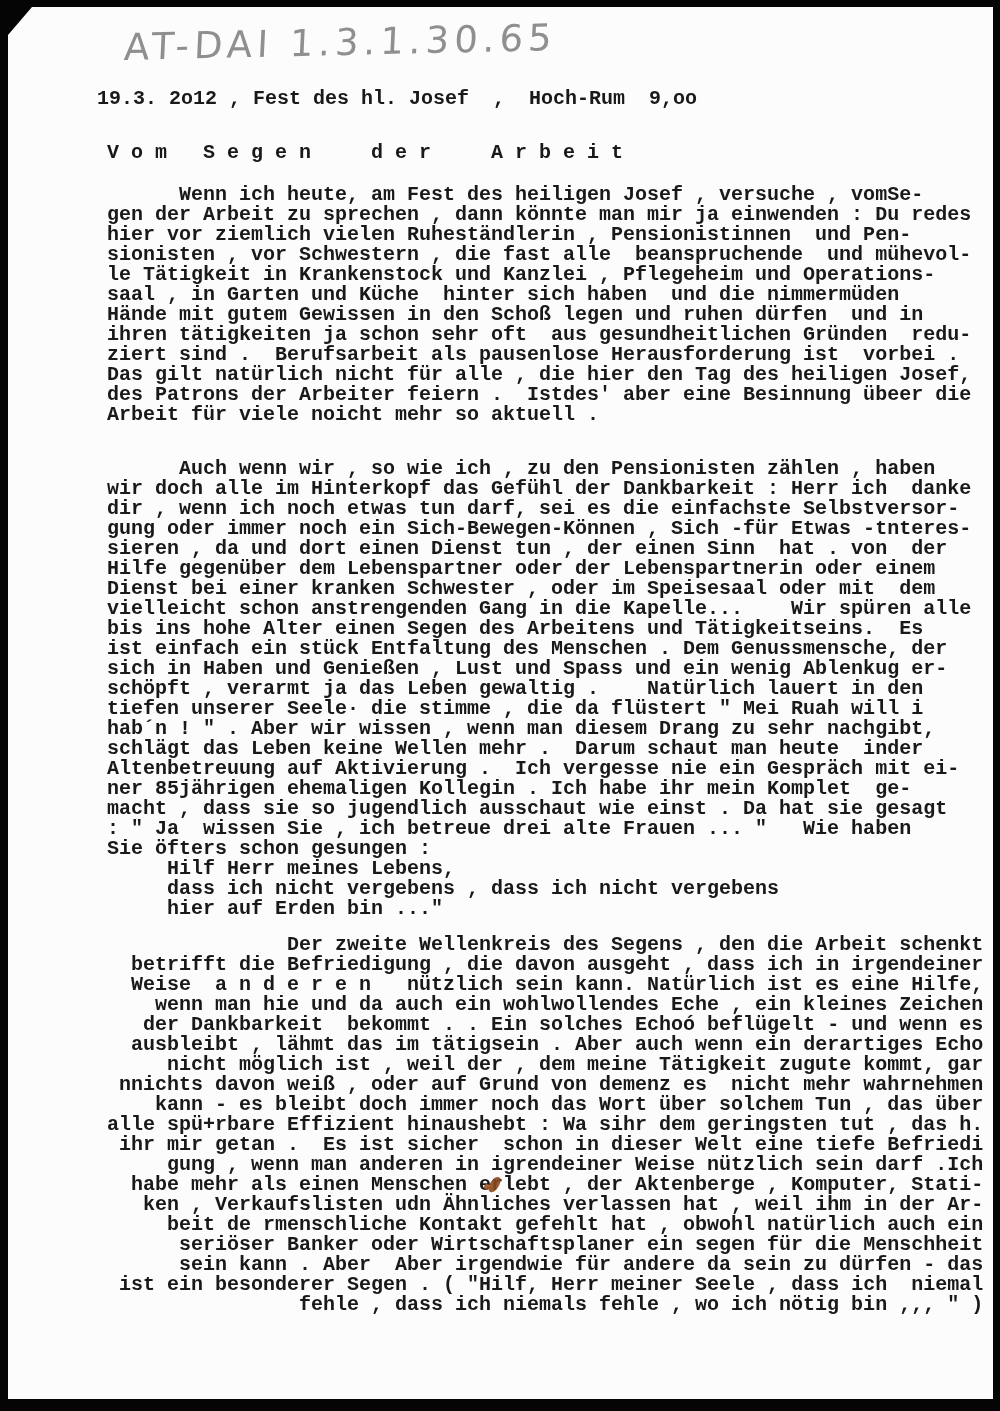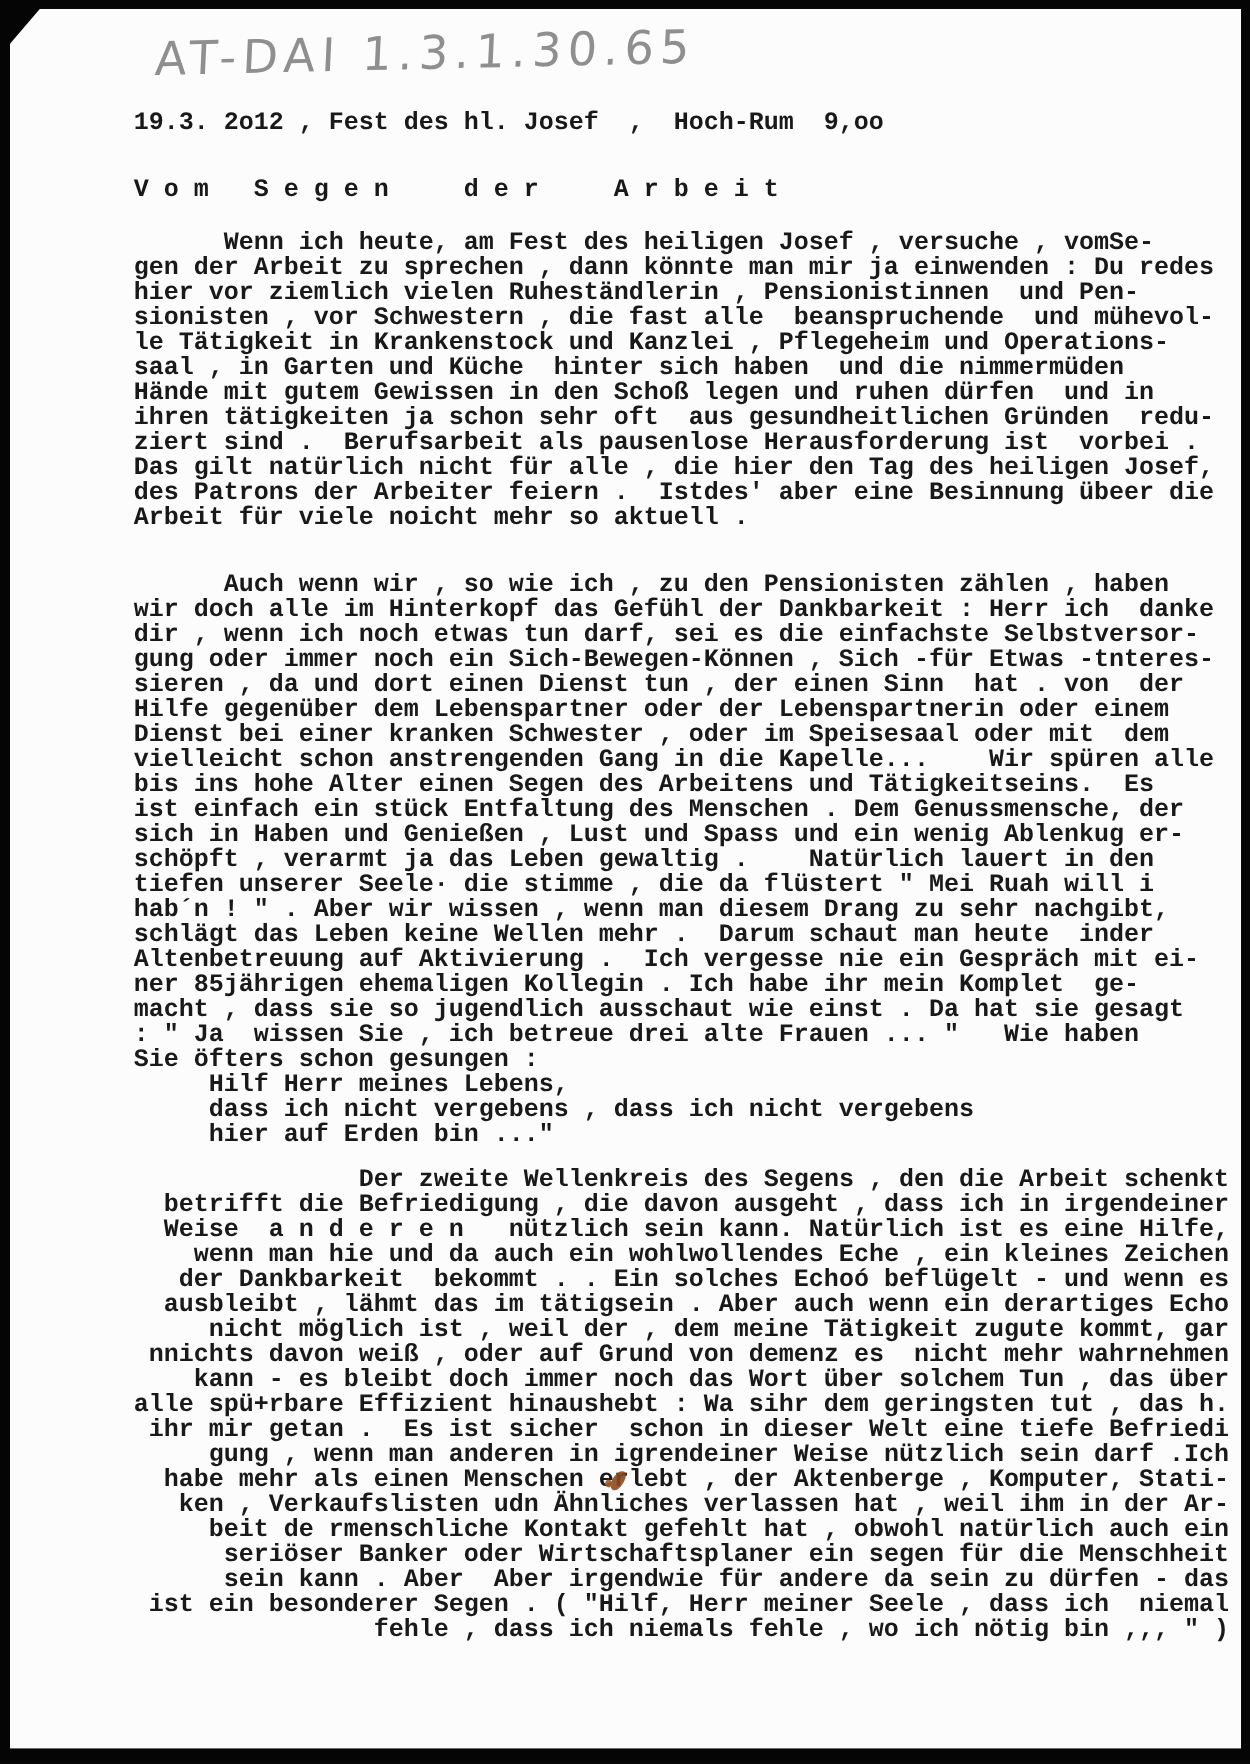--- a/index.html
+++ b/index.html
@@ -34,21 +34,21 @@
     left: 116px;
     top: 14px;
     font-family: "DejaVu Sans", sans-serif;
     font-size: 37px;
     font-weight: 400;
     color: #8f8f8f;
     letter-spacing: 5px;
     transform: rotate(-1.3deg) skewX(-4deg);
     white-space: pre;
   }
-  .date-line  { left: 99px; top: 82px; }
+  .date-line  { left: 89px; top: 82px; }
   .page-title { left: 99px; top: 136px; }
   .para-1 { left: 99px; top: 178px; }
   .para-2 { left: 99px; top: 452px; }
   .para-3 { left: 99px; top: 928px; text-align: right; }
   .stain {
     position: absolute;
     left: 482px;
     top: 1169px;
     width: 9px;
     height: 17px;

